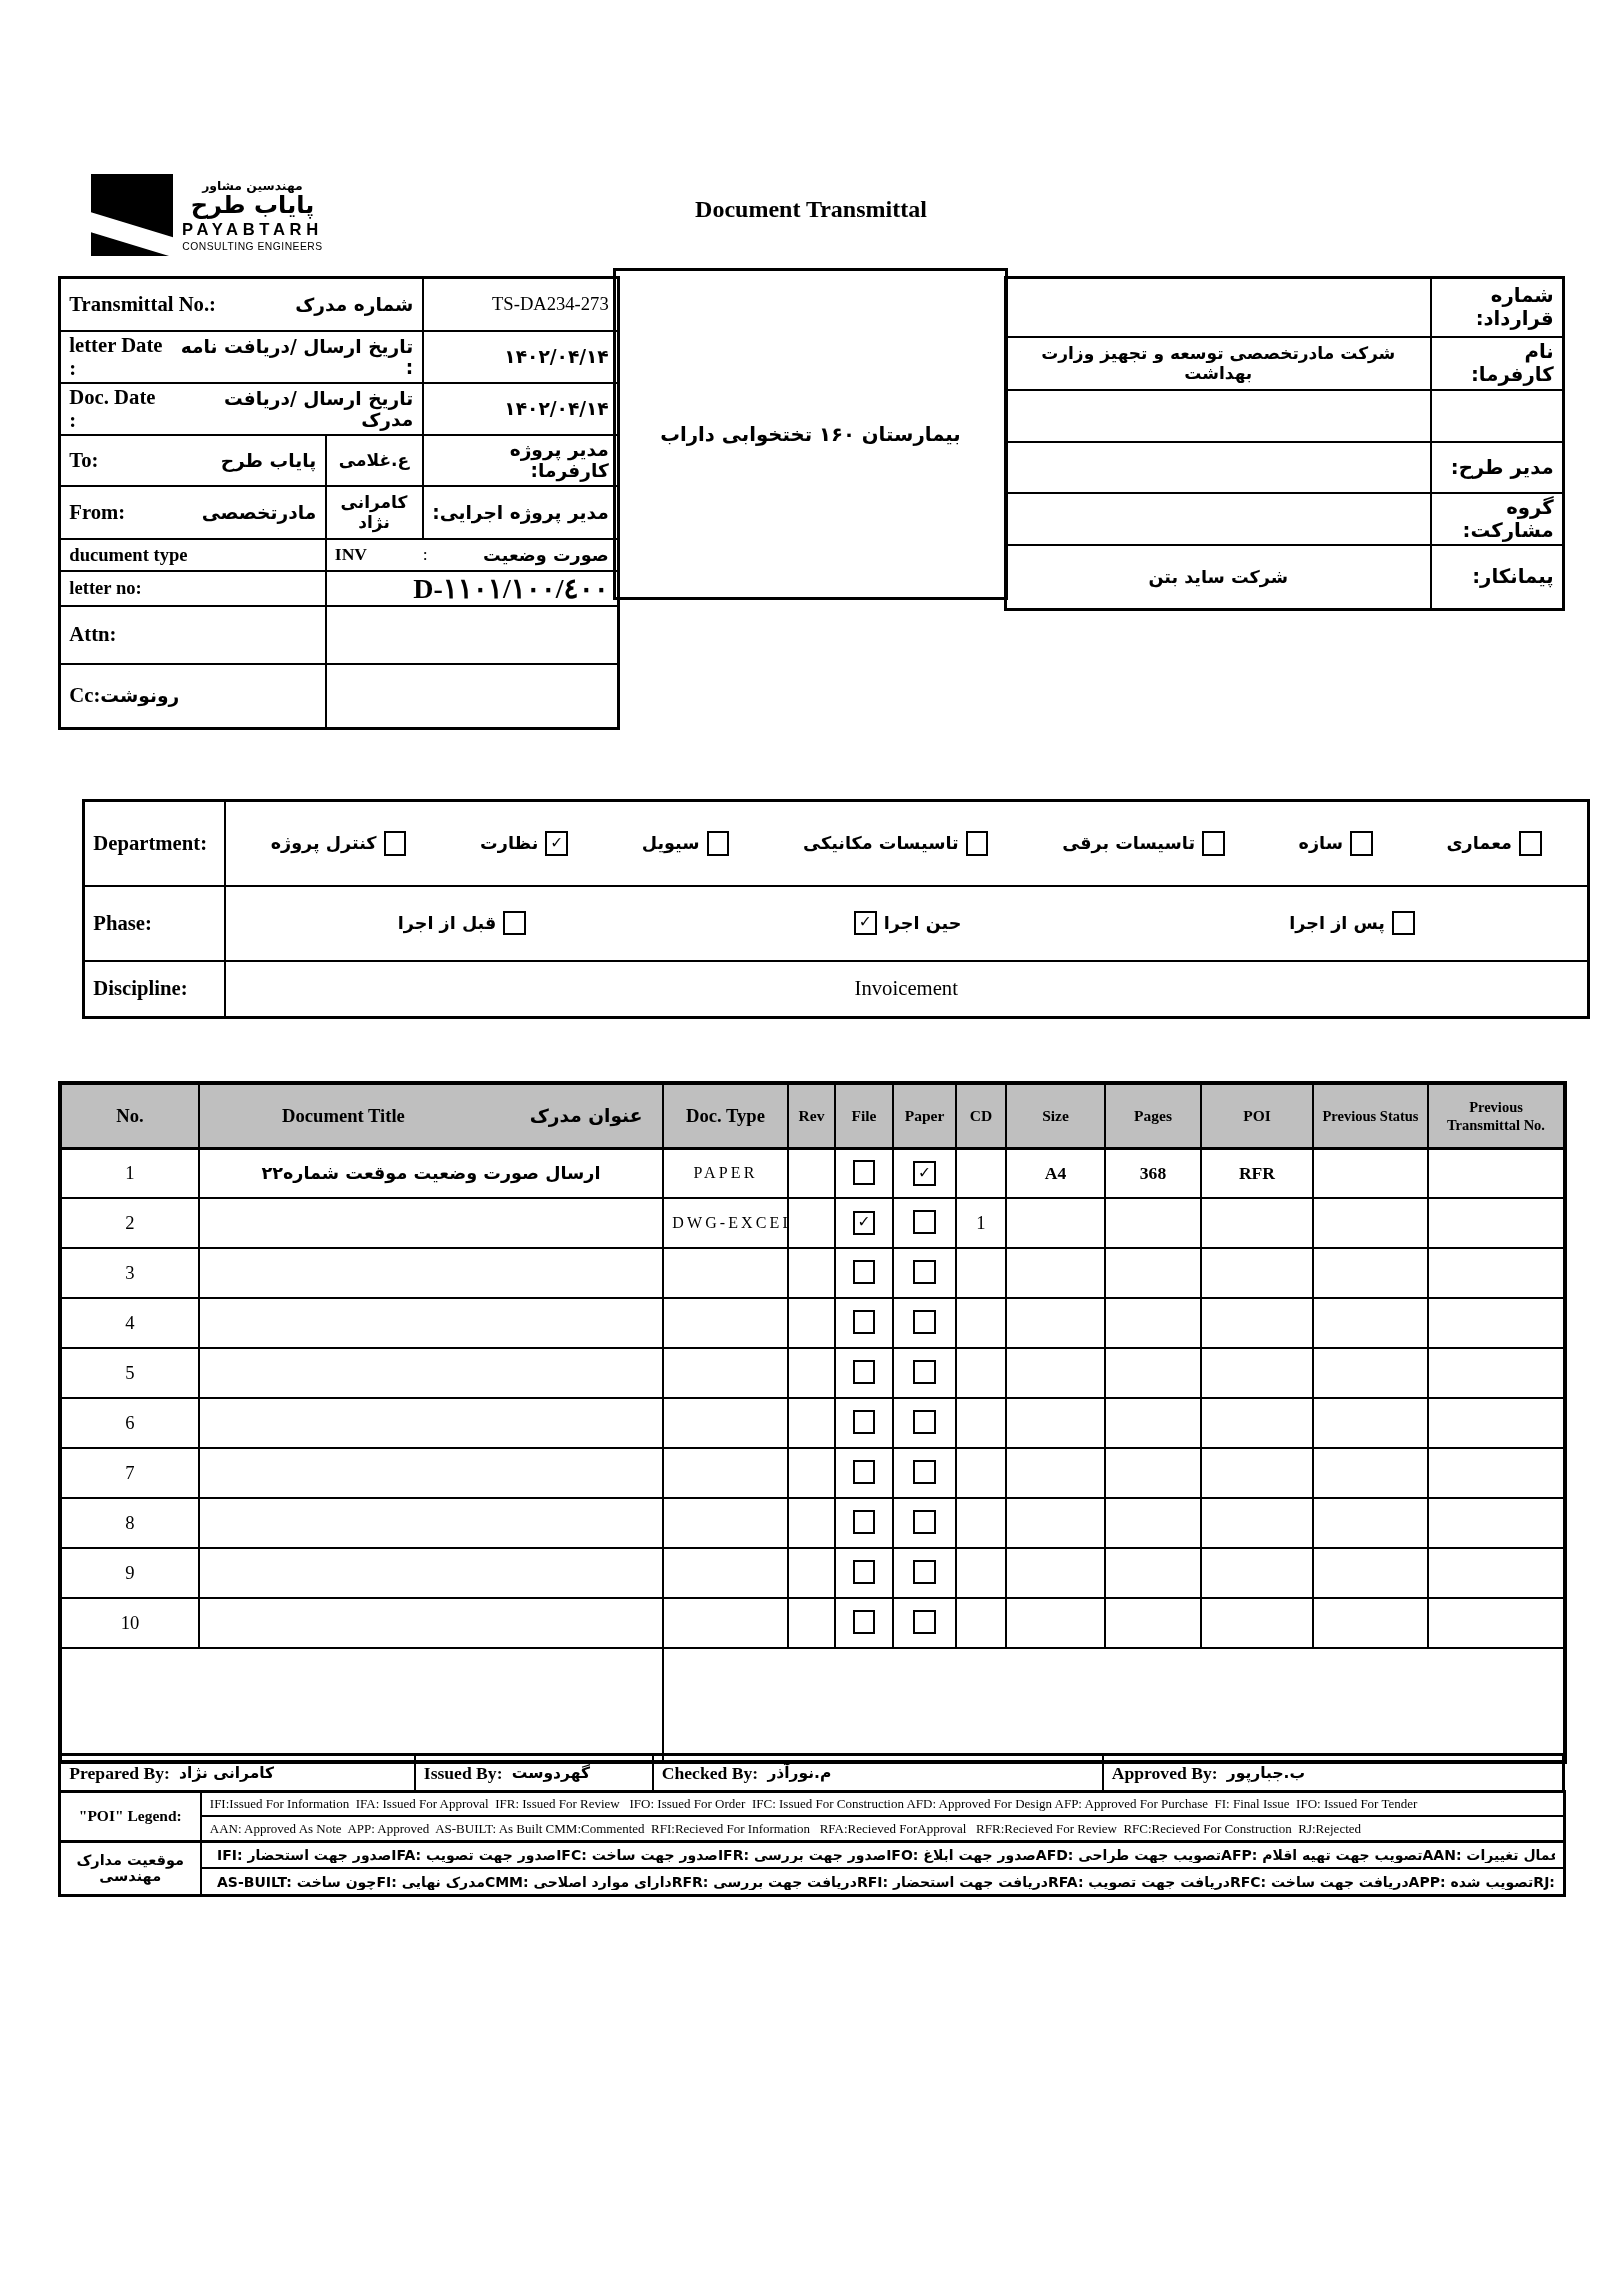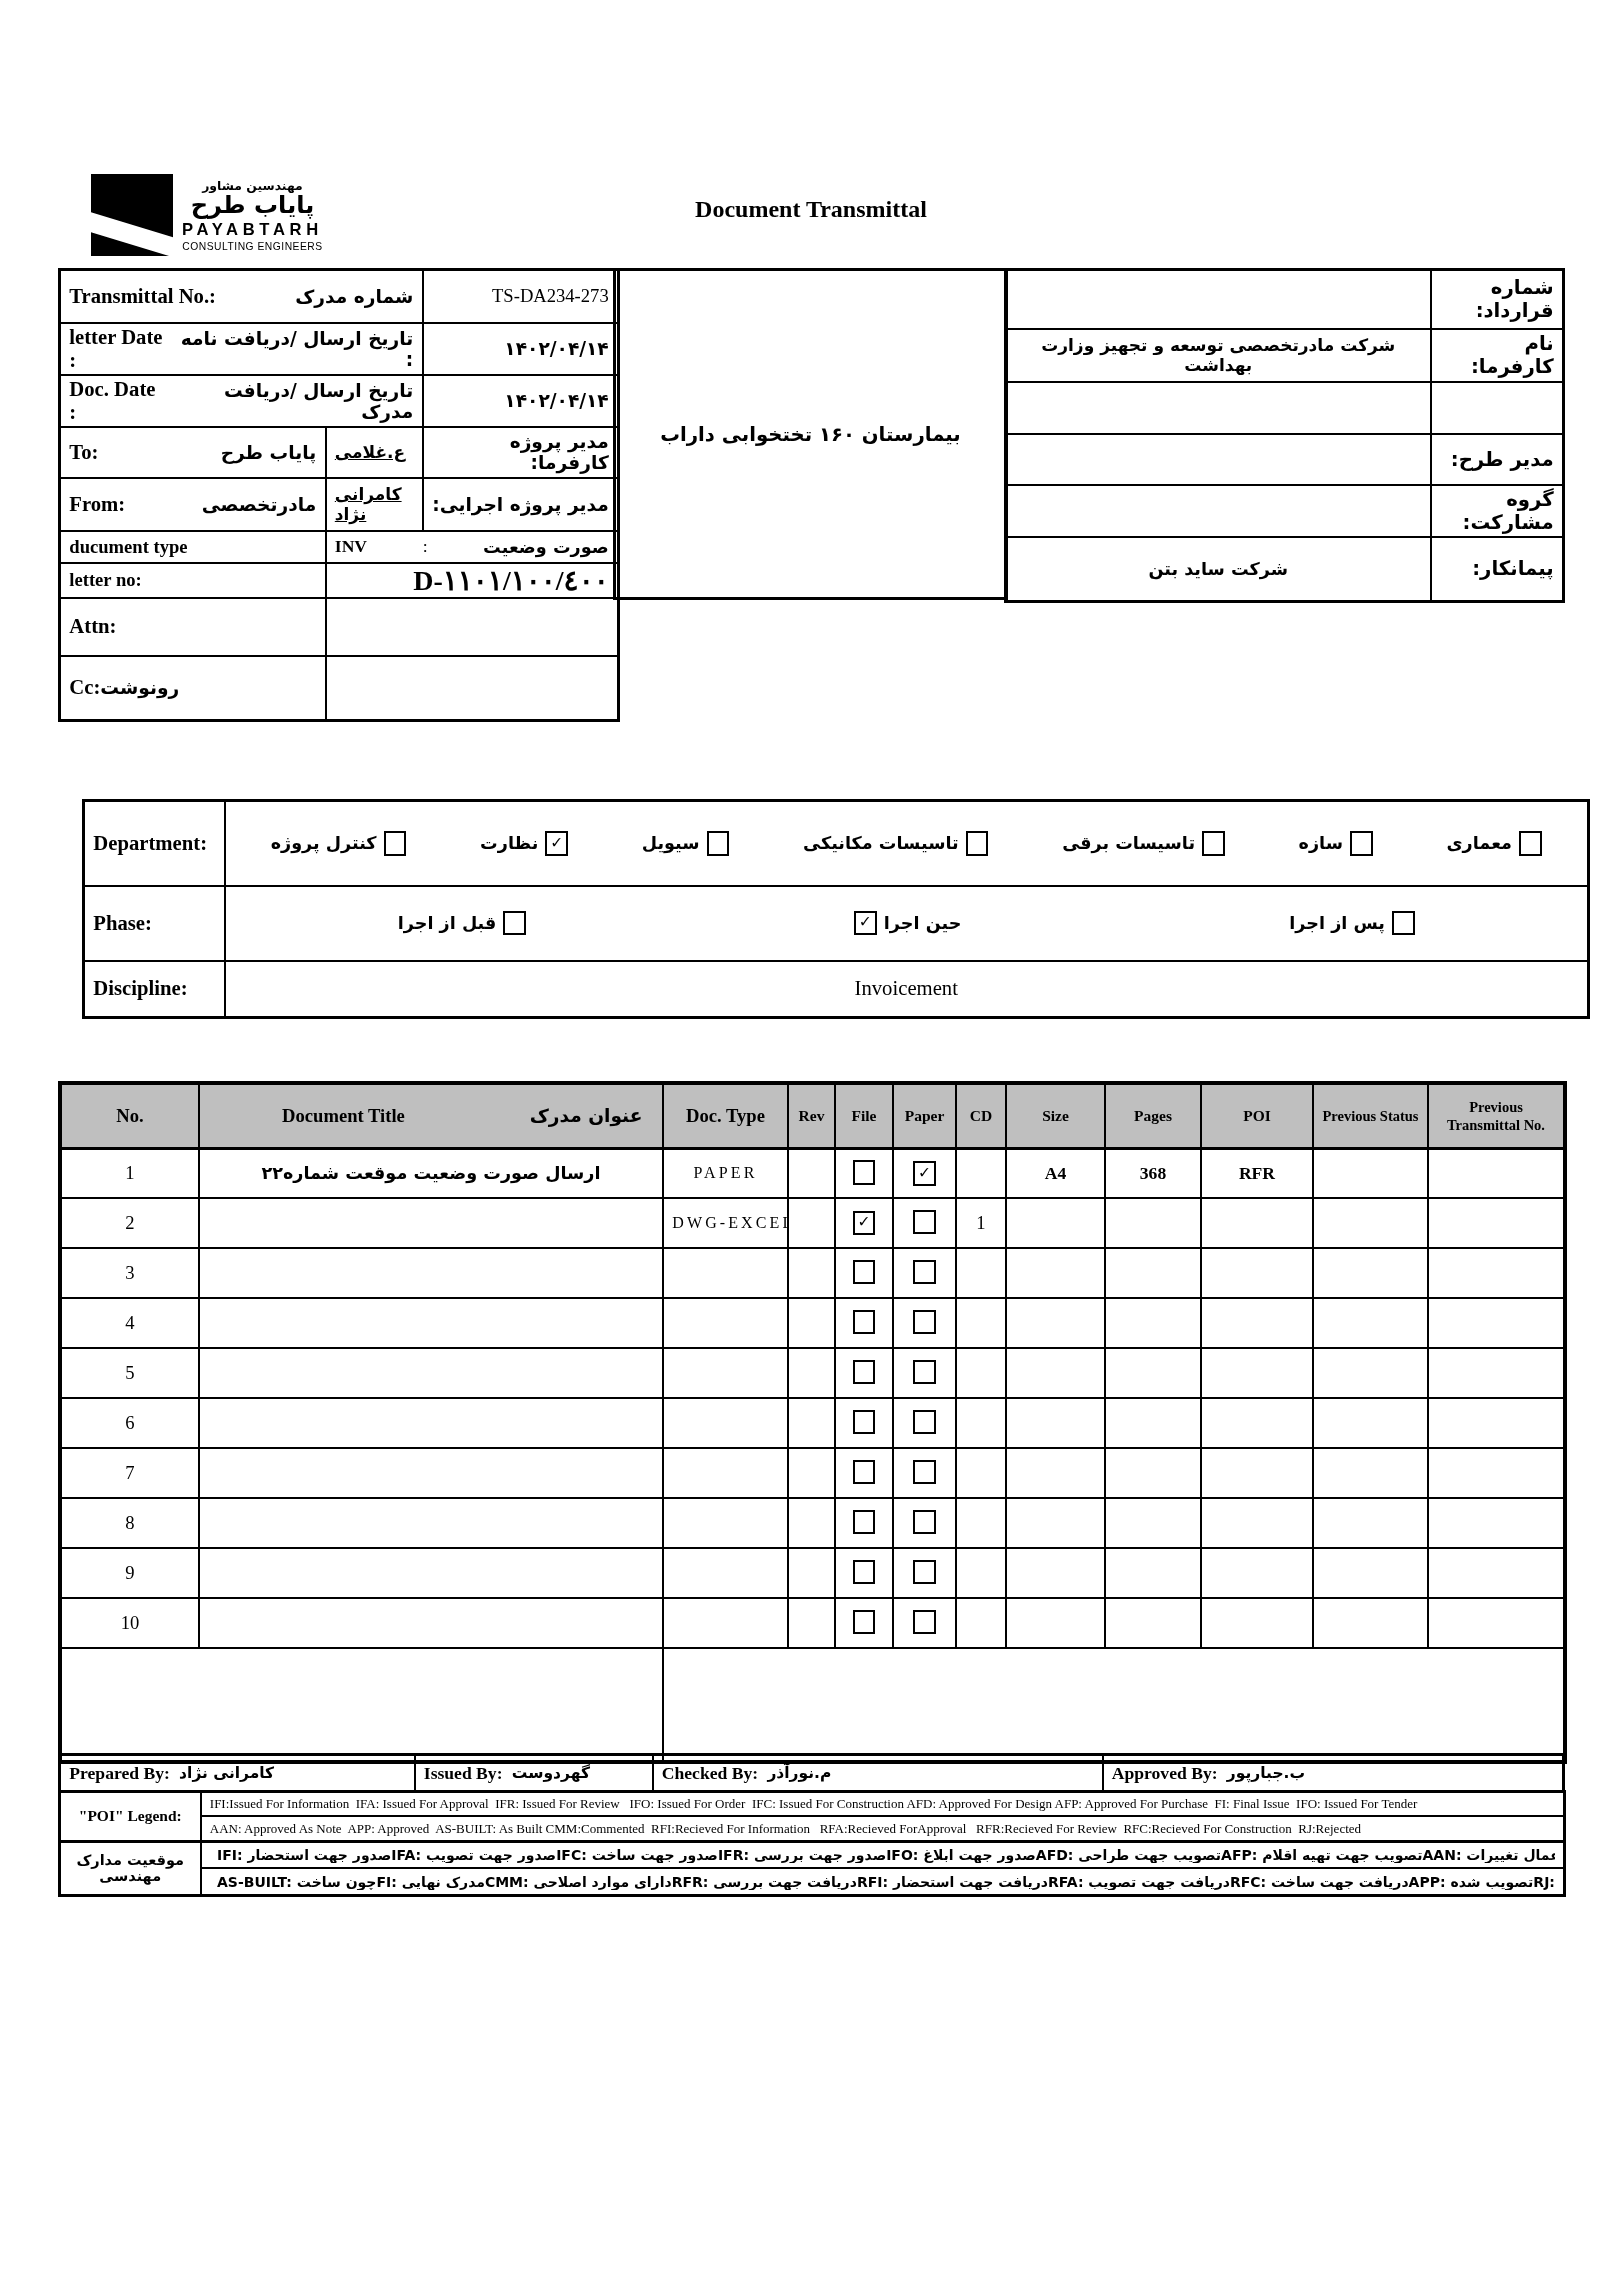--- a/index.html
+++ b/index.html
@@ -22,36 +22,36 @@
 
   
   table.tbl{border-collapse:collapse;table-layout:fixed;}
   table.tbl td{border:2.1px solid #000;box-sizing:border-box;padding:0 8.3px;overflow:hidden;vertical-align:middle;}
   .en{font-weight:bold;}
   .fa{font-family:"DejaVu Sans","Liberation Sans",sans-serif;font-weight:bold;direction:rtl;unicode-bidi:embed;}
   .flexbet{display:flex;justify-content:space-between;align-items:center;}
 
   
   .hdr{position:absolute;left:58px;top:268px;width:1505px;height:451px;}
-  .hdr table.tbl{position:absolute;top:0;border:3.6px solid #000;}
+  .hdr table.tbl{position:absolute;top:8px;border:3.6px solid #000;}
   .hdr td{border-top-width:3.1px;border-bottom-width:3.1px;}
   .t-left{left:0;width:559px;}
   .t-right{left:946px;width:559px;}
   .mid-cell{position:absolute;left:555px;top:0;width:395px;height:332px;border:3.1px solid #000;
             box-sizing:border-box;display:flex;align-items:center;justify-content:center;
             font-size:19.7px;}
   .h103{height:53px}.h100{height:52px}.h99{height:51px}.h62{height:32px}
   .h113{height:58px}.h126{height:65px}.h115{height:59px}.h125v{height:65px}
   .lab-en{font-size:20.7px;font-weight:bold;}
   .lab-fa{font-size:18.6px;}
   .val{font-size:18.6px;text-align:right;}
   .ltr{direction:ltr;unicode-bidi:embed;}
   .letterno{font-size:28px;font-weight:bold;text-align:right;}
   .role{font-size:18.6px;text-align:right;}
-  .person{font-size:17px;text-align:left;padding:0 3.1px;text-decoration:underline;}
+  .person{font-size:17px;text-align:center;padding:0 3.1px;}
   .rlab{font-size:19.7px;text-align:right;}
   .rval{font-size:17px;text-align:center;}
 
   
   .cls{position:absolute;left:58px;top:799px;padding-left:24px;}
   .cls table{border:3.6px solid #000;width:1505px;}
   .h165{height:85px}.h145{height:75px}.h110{height:57px}
   .optrow{display:flex;justify-content:space-around;align-items:center;width:100%;}
   .opt{display:flex;align-items:center;gap:7.2px;}
   .opt .fa{font-size:17.6px;}

